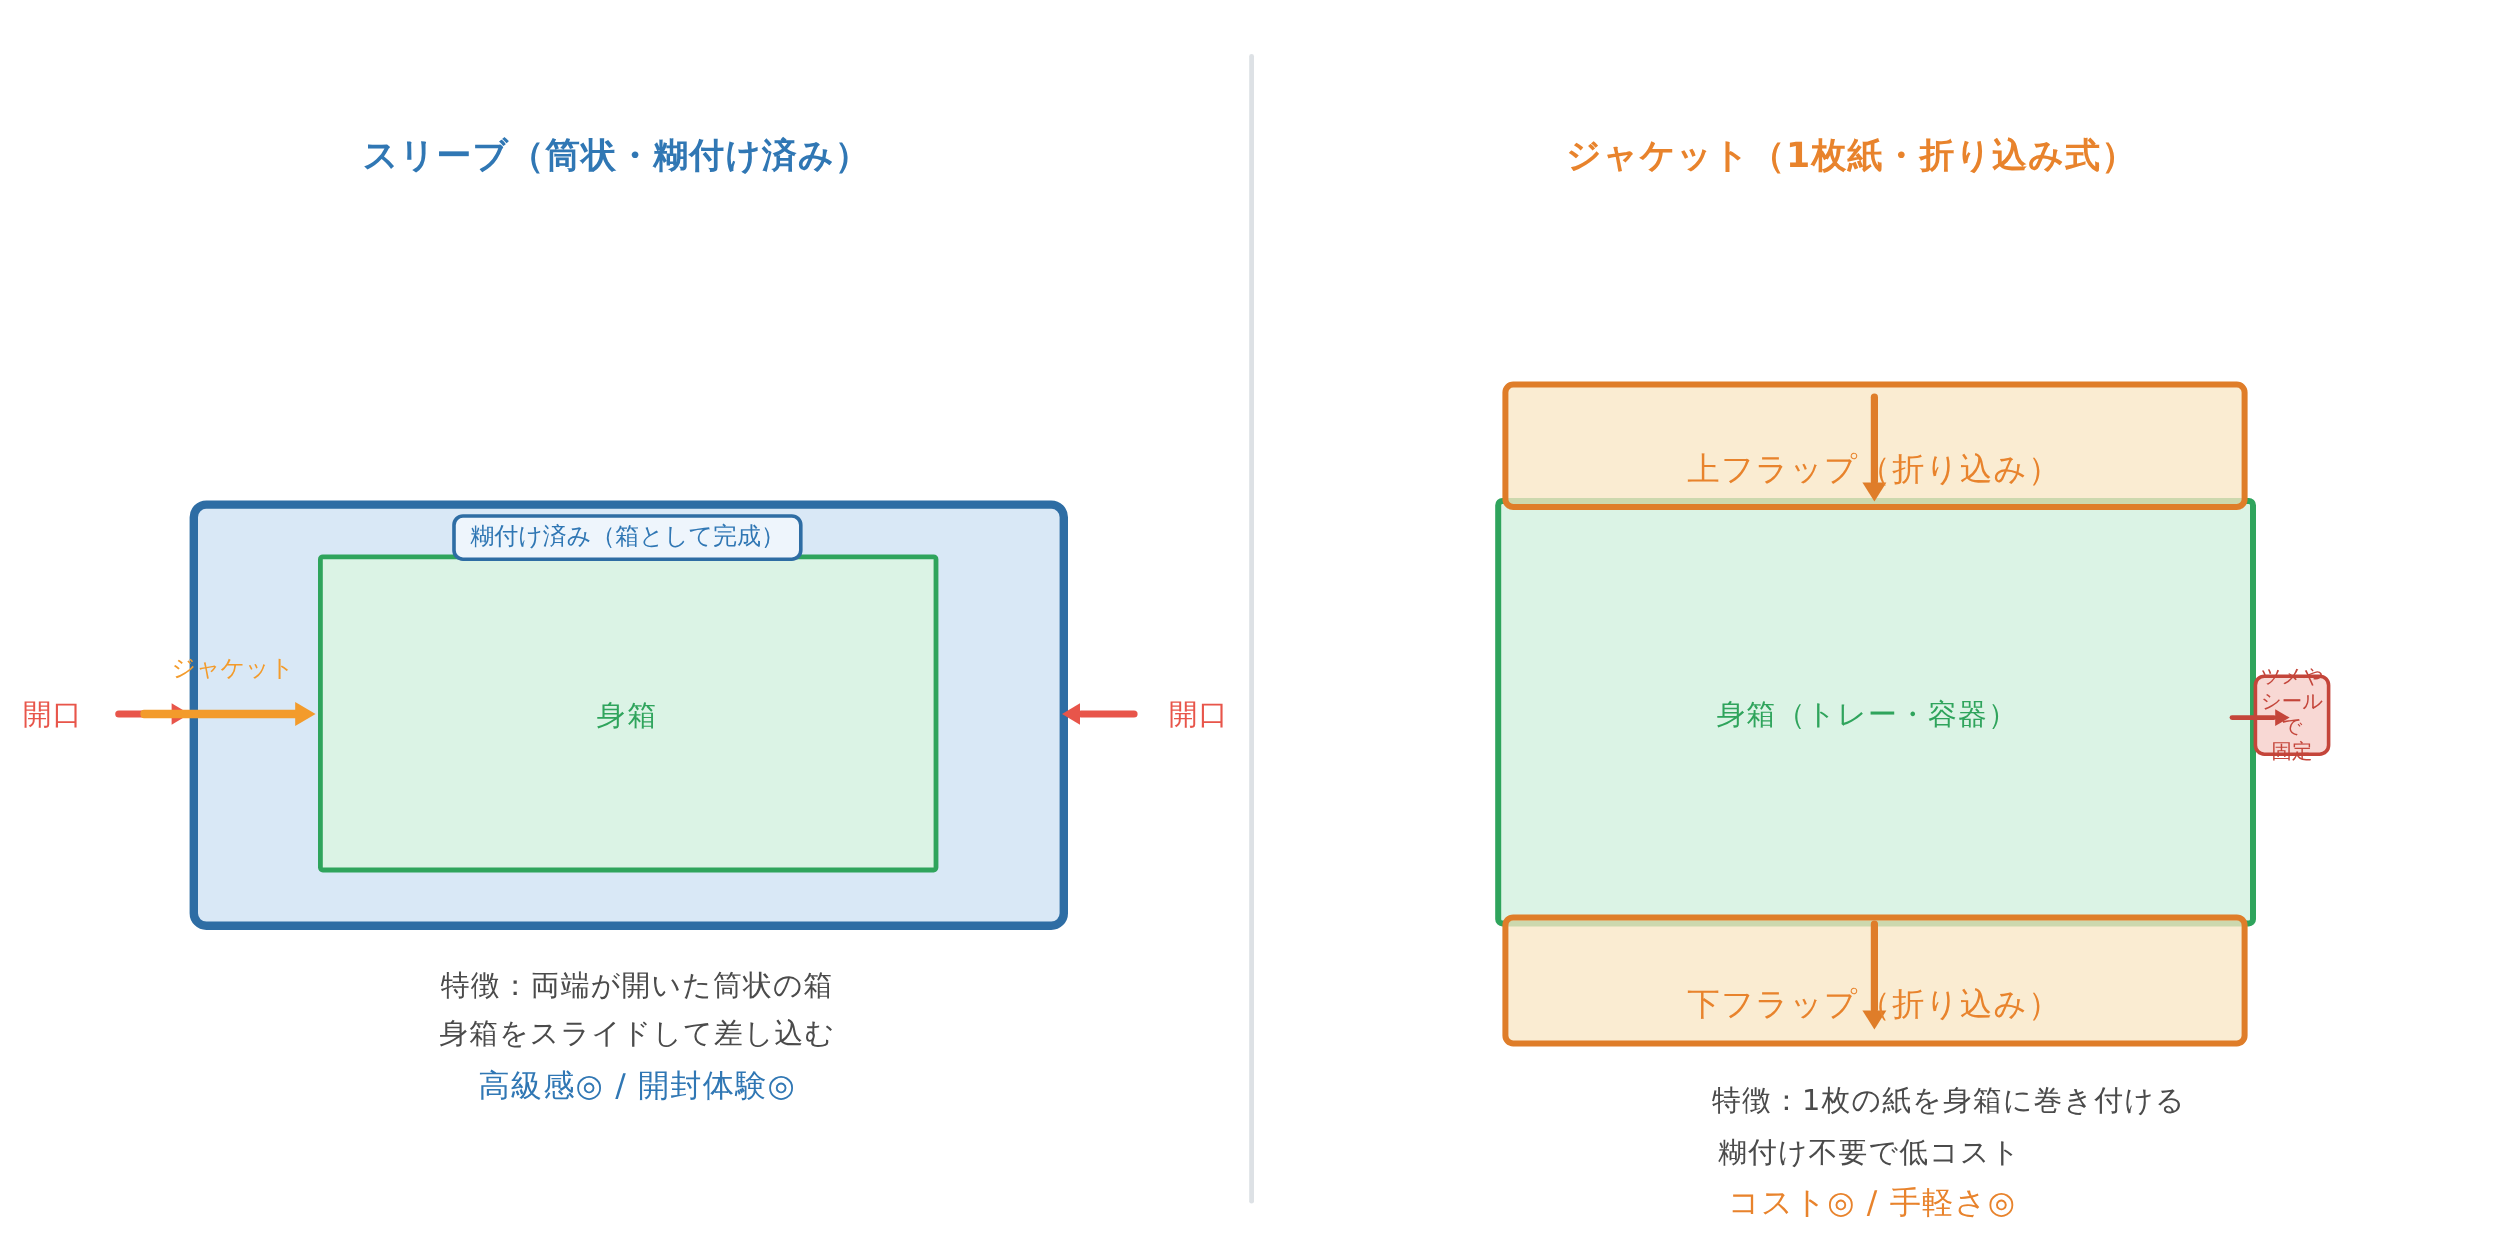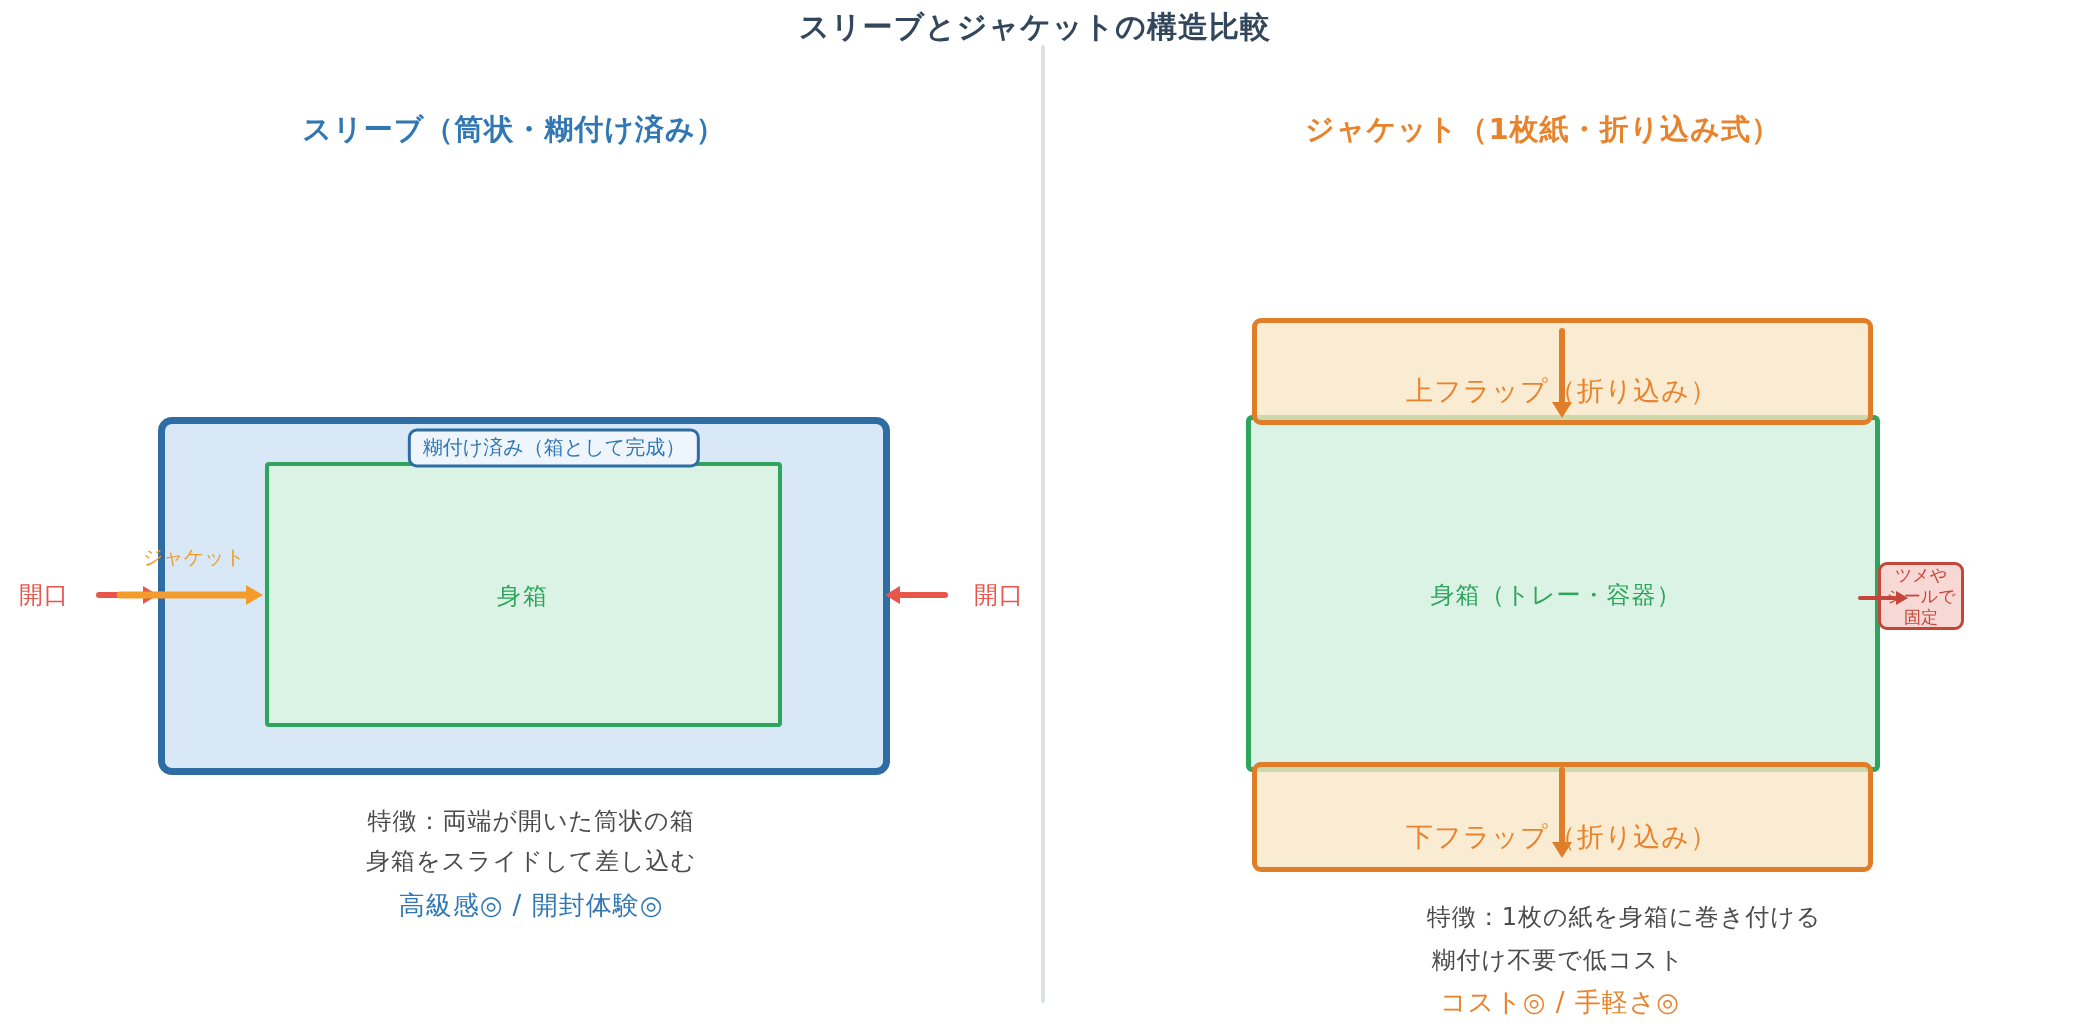--- a/index.html
+++ b/index.html
@@ -17,40 +17,40 @@
   .heading.left  { left:514px;  color:var(--blue); }
   .heading.right { left:1543px; color:var(--orange);text-align:center; }
 
   
   .sleeve-outer { position:absolute; left:158px; top:417px; width:732px; height:358px; box-sizing:border-box;
                   background:var(--blue-fill); border:7px solid var(--blue-border); border-radius:14px; }
   .sleeve-inner { position:absolute; left:265px; top:462px; width:517px; height:265px; box-sizing:border-box;
                   background:var(--green-fill); border:4px solid var(--green); border-radius:4px; }
   .glue-pill { position:absolute; left:523px; top:448px; transform:translate(-50%,-50%); white-space:nowrap;
                background:var(--pill-fill); border:3px solid var(--blue-border); border-radius:9px;
-               padding:2px 12px 4px; font-size:20px; color:var(--blue);margin-left:31px; }
+               padding:2px 12px 4px; font-size:20px; color:var(--blue); }
   .inner-box-label { left:523px; top:596px; font-size:24px; color:var(--green); letter-spacing:2px; }
   .opening-label { font-size:24px; color:var(--red); letter-spacing:1px; }
   .opening-label.l { left:44px;  top:595px; }
   .opening-label.r { left:999px; top:595px; }
   .slide-label { left:194px; top:557px; font-size:20px; color:var(--orange-arrow); }
 
   
   .tray-box { position:absolute; left:1246px; top:415px; width:634px; height:357px; box-sizing:border-box;
               background:var(--green-fill); border:5px solid var(--green); border-radius:6px; z-index:1; }
   .flap { position:absolute; left:1252px; width:621px; box-sizing:border-box;
           background:rgba(249,231,197,0.78); border:5px solid var(--orange-border); border-radius:9px; z-index:2; }
   .flap.top    { top:318px; height:107px; }
   .flap.bottom { top:762px; height:110px; }
   .flap-label { font-size:27px; color:var(--orange); letter-spacing:1px; z-index:4;margin-top:17px; }
   .flap-label.top    { left:1562px; top:374px; }
   .flap-label.bottom { left:1562px; top:820px; }
   .tray-label { left:1556px; top:595px; font-size:24px; color:var(--green); letter-spacing:1px; z-index:4; }
 
-  .fix-box { position:absolute; left:1878px; top:562px; width:86px; height:68px; box-sizing:border-box; z-index:3;
+  .fix-box { position:absolute; left:1878px; top:562px; width:64px; height:68px; box-sizing:border-box; z-index:3;
              background:var(--red-fill); border:3px solid var(--red-dark); border-radius:9px;
              display:flex; flex-direction:column; align-items:center; justify-content:center;
              font-size:17px; line-height:21px; color:var(--red-dark); text-align:center; }
 
   
   .feature { font-size:24px; color:var(--gray-text); letter-spacing:1px; }
   .f-l1 { left:531px; top:821px; }  .f-l2 { left:531px; top:861px; }
   .f-r1 { left:1584px; top:917px;margin-left:40px; } .f-r2 { left:1558px; top:960px;text-align:center; }
   .highlight { font-size:26px; font-weight:400; letter-spacing:1px; }
   .highlight.l { left:531px;  top:905px;  color:var(--blue); }
@@ -80,21 +80,20 @@
   #arrow-flap-bottom { left:1552px; top:767px; width:20px; height:91px; color:var(--orange-border); }
   #arrow-fix { left:1858px; top:590px; width:50px; height:16px; color:var(--red-dark); z-index:4; }
   #arrow-fix::before { height:4px; right:11px; }
   #arrow-fix::after  { border-width:7px 0 7px 12px; }
 </style>
 </head>
 <body>
 
 <div class="canvas">
 
-  <div class="ctext title">スリーブとジャケットの構造比較</div>
   <div class="divider"></div>
 
   <div>
     <div class="ctext heading left">スリーブ（筒状・糊付け済み）</div>
 
     <div class="sleeve-outer"></div>
     <div class="sleeve-inner"></div>
 
     <div class="arrow harrow-r" id="arrow-open-left"></div>
     <div class="arrow harrow-r" id="arrow-slide"></div>

